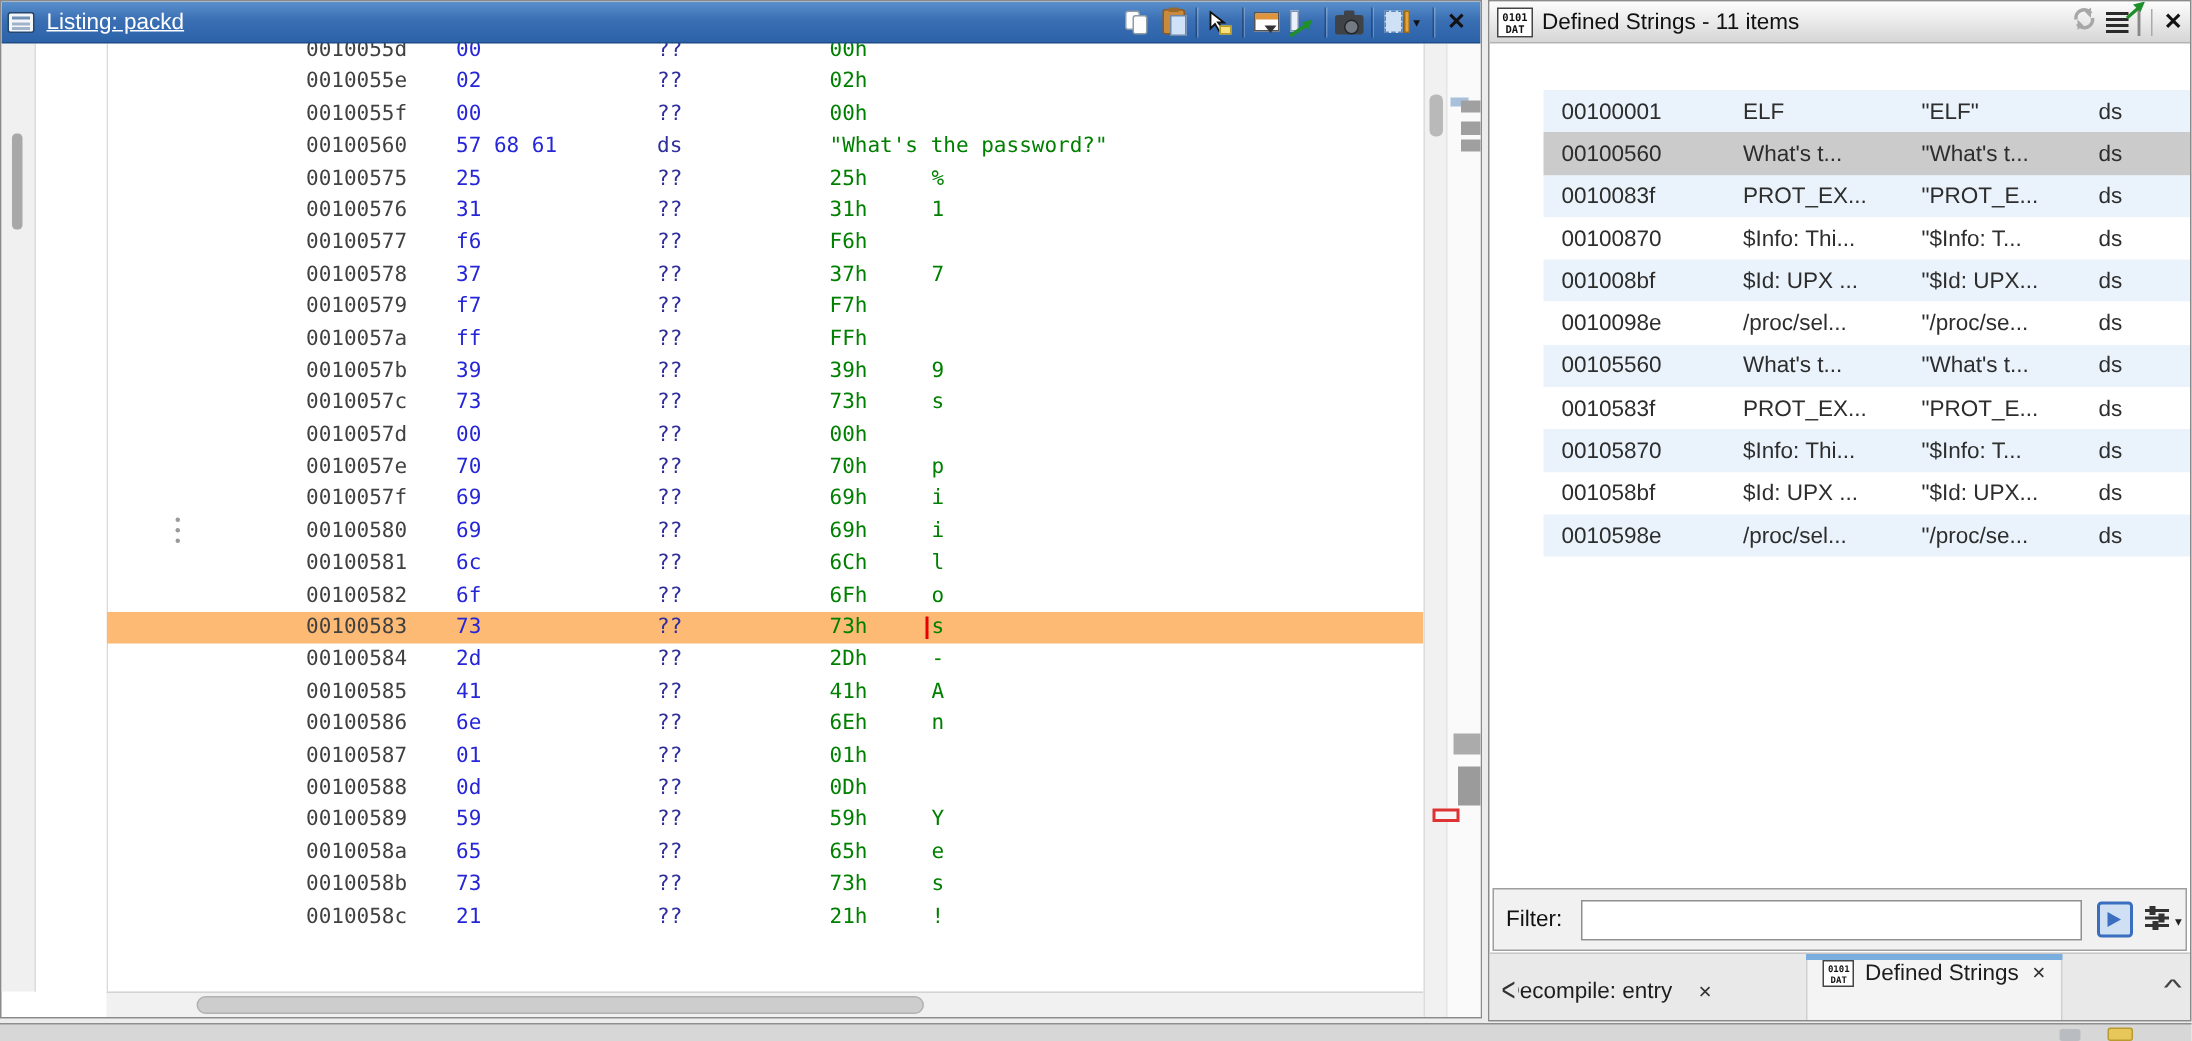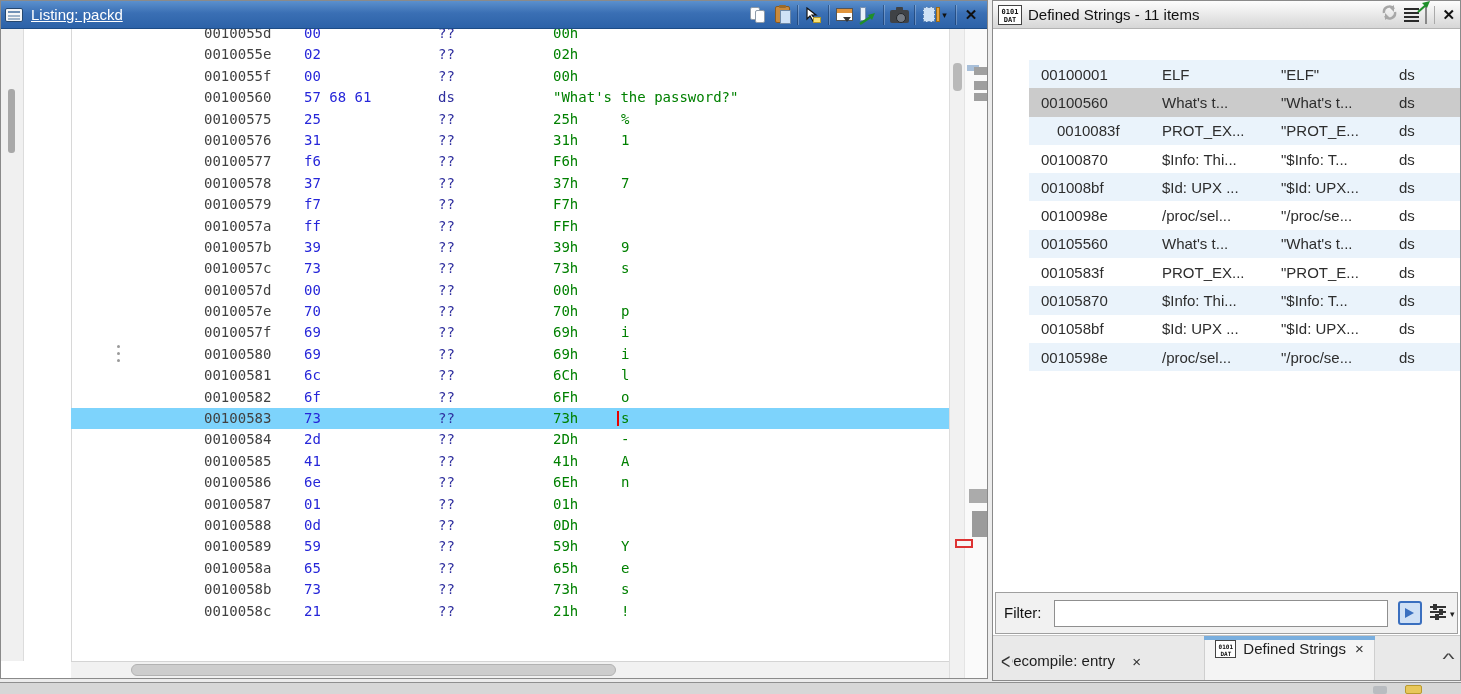--- a/index.html
+++ b/index.html
@@ -50,21 +50,21 @@
   #left-strip{position:absolute;left:0;top:28px;width:23px;height:632px;background:#f0f0f0;border-right:1px solid #dcdcdc;z-index:5;}
   #strip-marker{position:absolute;left:7px;top:60px;width:7px;height:64px;background:#a8a8a8;border-radius:3px;}
   #current-arrow{position:absolute;left:1px;top:421px;width:20px;height:14px;}
   #white-margin{position:absolute;left:23px;top:28px;width:47px;height:632px;background:#fff;z-index:4;}
   #divider-dots{position:absolute;left:116px;top:344px;width:4px;height:20px;z-index:6;}
   #divider-dots i{display:block;width:3px;height:3px;border-radius:50%;background:#9a9a9a;margin:0 0 4px 0;}
   #listing-area{position:absolute;left:70px;top:28px;width:878px;height:632px;background:#fff;border-left:1px solid #d8d8d8;z-index:1;}
   #listing-rows{position:absolute;left:70px;top:22px;width:878px;height:638px;overflow:hidden;z-index:2;
     font-family:"DejaVu Sans Mono",monospace;font-size:14px;}
   .lrow{position:relative;height:21.4px;line-height:21.4px;width:100%;}
-  .lrow.current{background:#7dd3fc;}
+  .lrow.current{background:#fdba74;}
   .lrow span{position:absolute;white-space:pre;}
   .c-addr{left:133px;color:#414141;}
   .c-bytes{left:233px;color:#2626d9;}
   .c-bytes b{color:#1a1a1a;font-weight:bold;}
   .c-mnem{left:367px;color:#2e2e9e;}
   .c-oper{left:482px;color:#008000;}
   .c-ascii{left:550px;color:#008000;}
   .caret{position:absolute;left:546px;top:3px;width:2px;height:15px;background:#e60000;}
 
   #hscroll{position:absolute;left:70px;top:660px;width:878px;height:17px;background:#f1f1f1;border-top:1px solid #d4d4d4;z-index:6;}
@@ -459,21 +459,21 @@
         <span class="scell" style="width: 114px; padding-left: 26px;">"ELF"</span>
         <span class="scell" style="width: 129px; padding-left: 30px;">ds</span>
       </div>
       <div class="srow selected">
         <span class="scell" style="width: 103px; padding-left: 12px;">00100560</span>
         <span class="scell" style="width: 123px; padding-left: 30px;">What's t...</span>
         <span class="scell" style="width: 114px; padding-left: 26px;">"What's t...</span>
         <span class="scell" style="width: 129px; padding-left: 30px;">ds</span>
       </div>
       <div class="srow stripe">
-        <span class="scell" style="width: 103px; padding-left: 28px;">0010083f</span>
+        <span class="scell" style="width: 103px; padding-left: 12px;">0010083f</span>
         <span class="scell" style="width: 123px; padding-left: 30px;">PROT_EX...</span>
         <span class="scell" style="width: 114px; padding-left: 26px;">"PROT_E...</span>
         <span class="scell" style="width: 129px; padding-left: 30px;">ds</span>
       </div>
       <div class="srow">
         <span class="scell" style="width: 103px; padding-left: 12px;">00100870</span>
         <span class="scell" style="width: 123px; padding-left: 30px;">$Info: Thi...</span>
         <span class="scell" style="width: 114px; padding-left: 26px;">"$Info: T...</span>
         <span class="scell" style="width: 129px; padding-left: 30px;">ds</span>
       </div>

